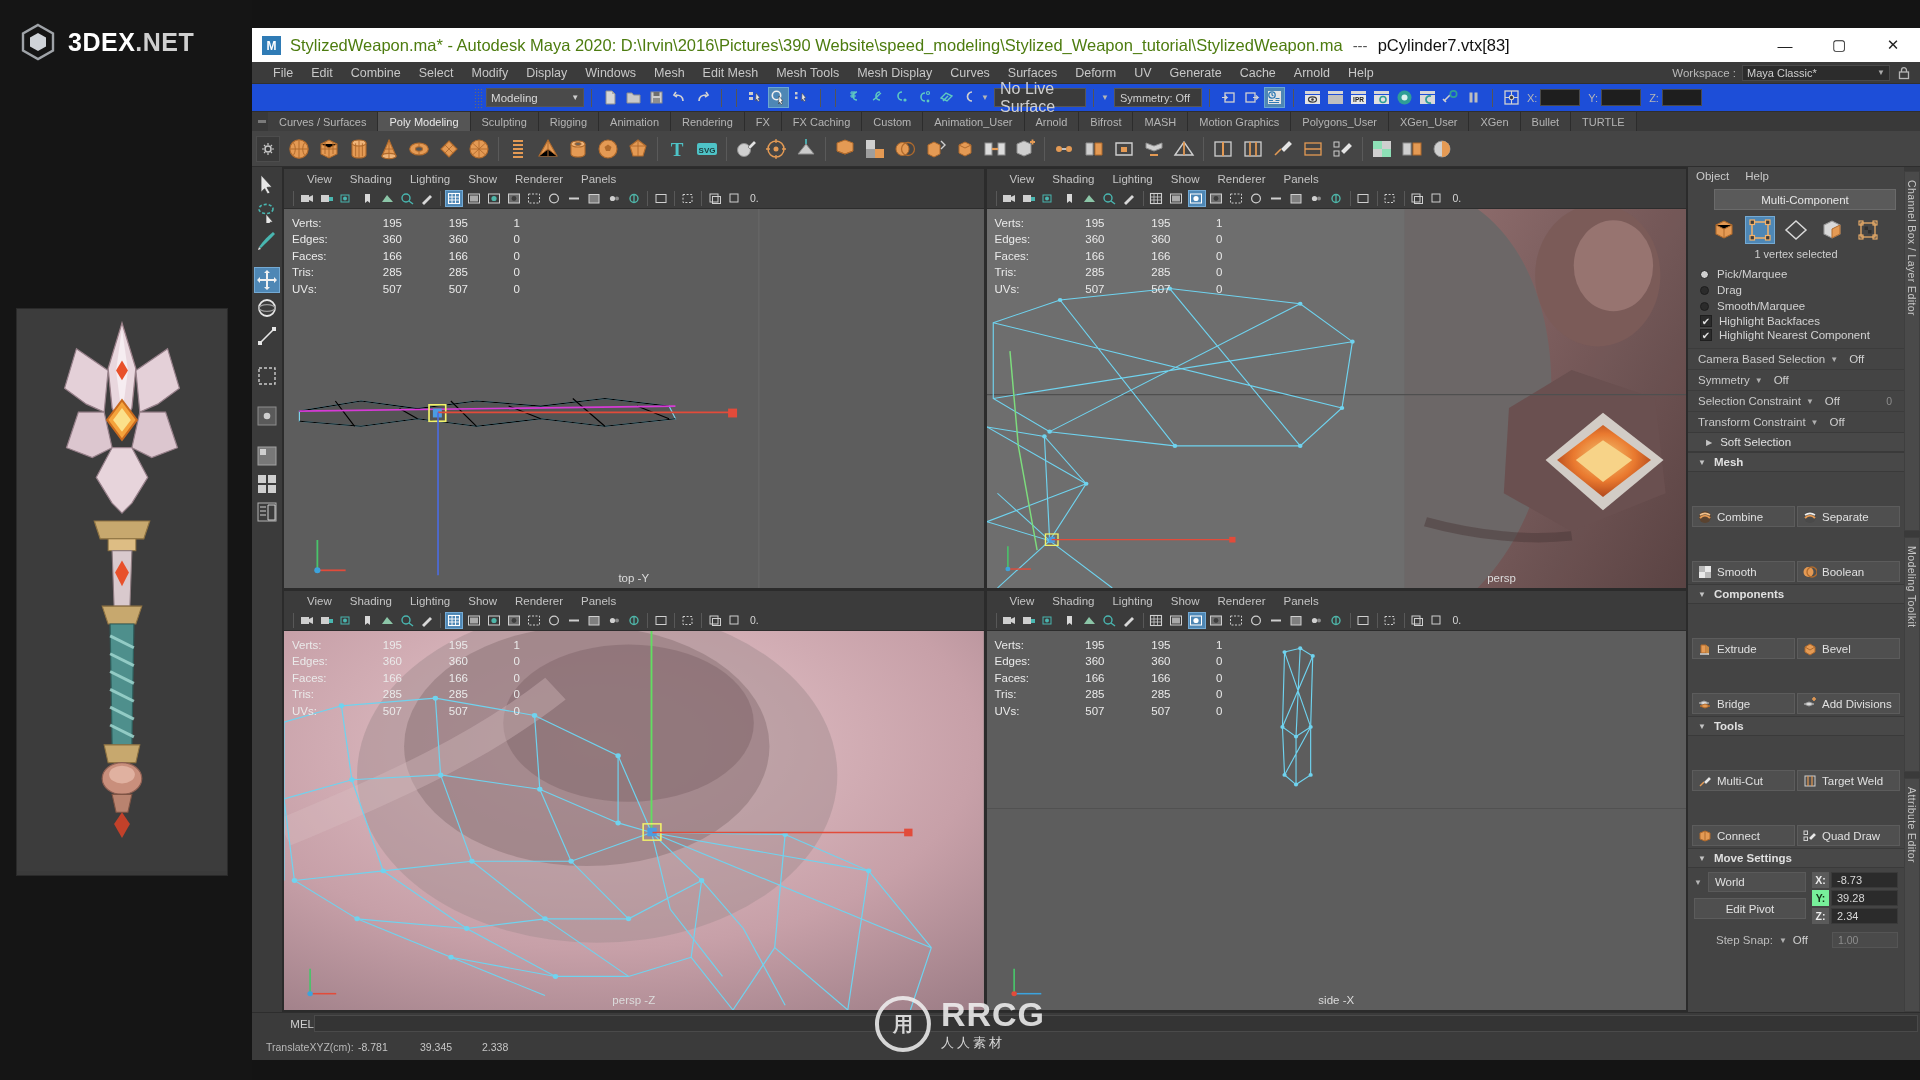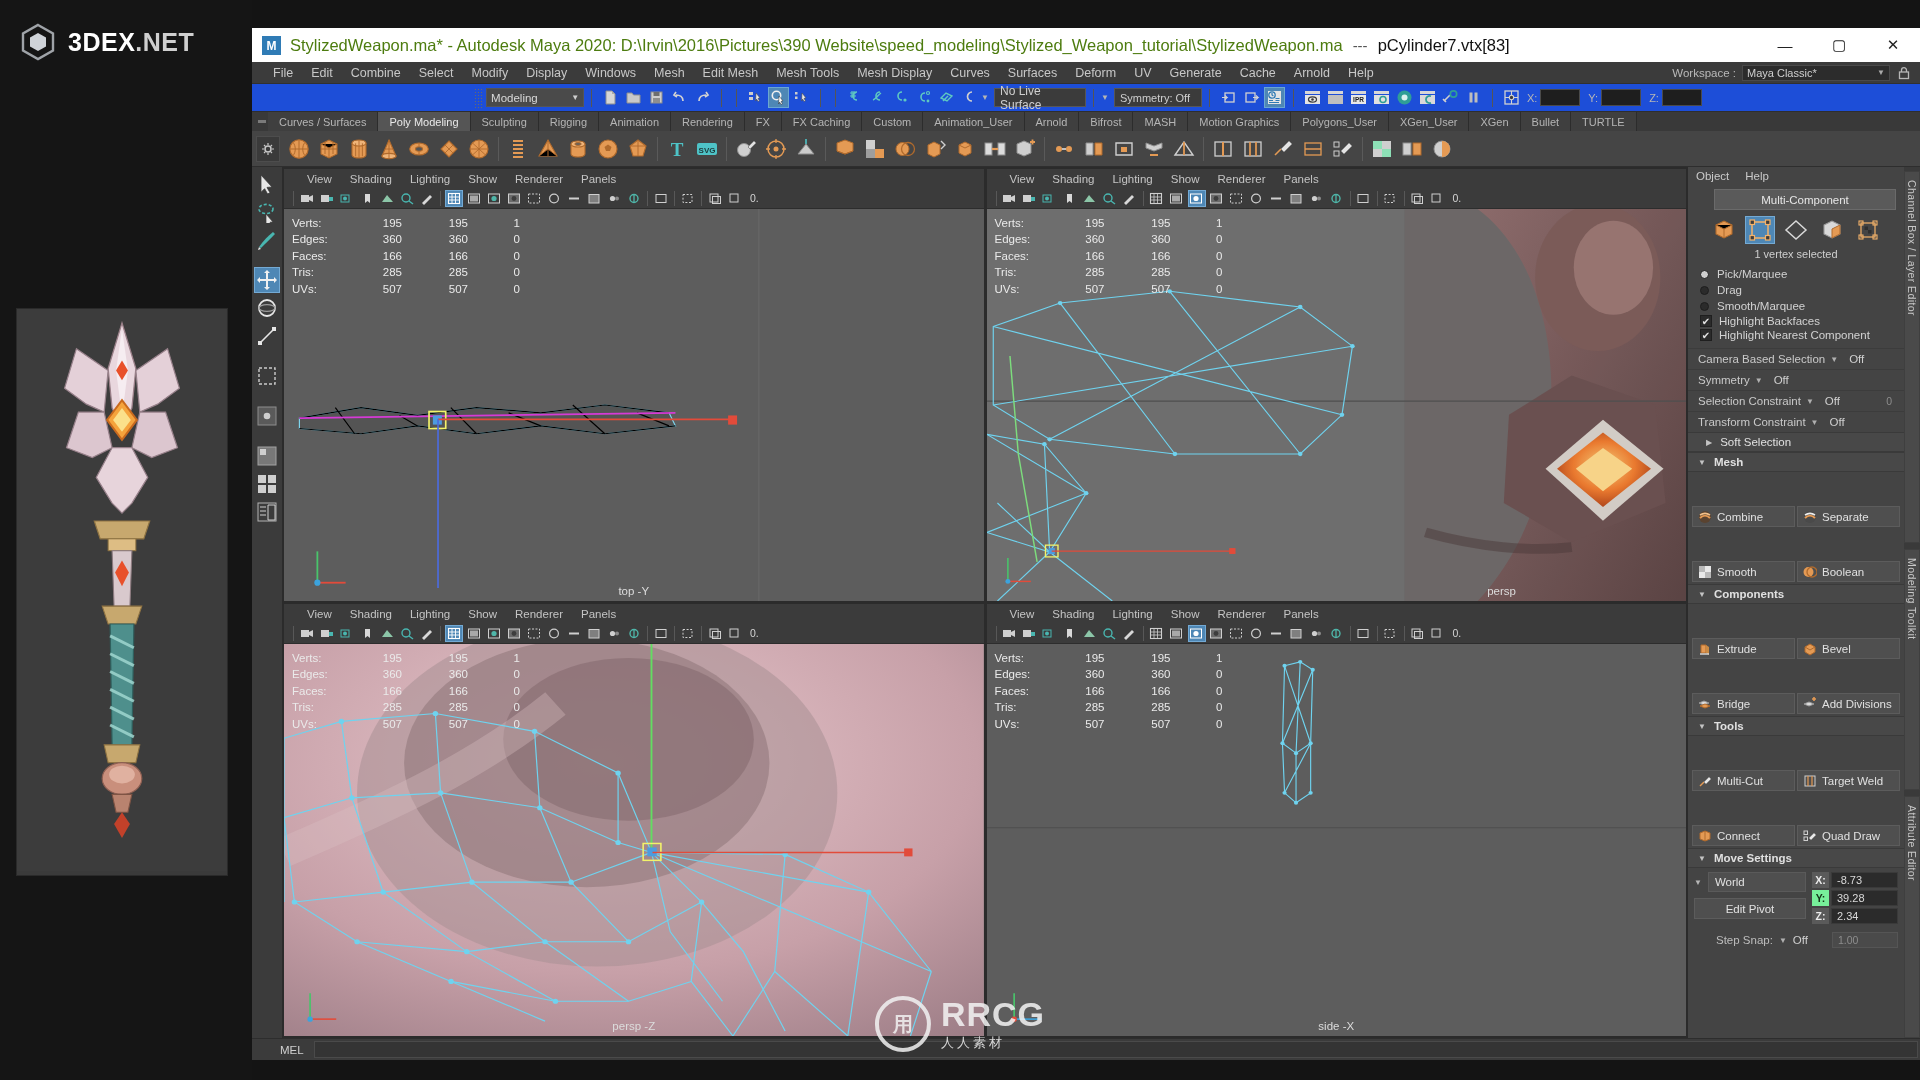--- a/index.html
+++ b/index.html
@@ -60,21 +60,21 @@
      background-image:radial-gradient(#6a6a6a 0.8px, transparent 0.9px);
      background-size:3px 3px; }
   #mode-combo { width:98px; height:19px; background:#4a4a4a; border:1px solid #555;
     display:flex; align-items:center; padding:0 4px; color:#d8d8d8; font-size:11.5px; }
   #mode-combo .cv{flex:1;}
   #mode-combo .ar{font-size:8px;color:#cfcfcf;}
   .tbsep { width:1px; height:18px; background:#555; margin:0 7px; }
   .tbicon { width:21px; height:21px; display:flex; align-items:center; justify-content:center; margin:0 1px;}
   .tbicon.active { background:#4e87b5; border:1px solid #6ba7d0; }
   .livefield { width:92px; height:19px; background:#3b3b3b; border:1px solid #565656;
-    color:#cfcfcf; font-size:12px; display:flex; align-items:center; padding:0 5px;}
+    color:#cfcfcf; font-size:16px; display:flex; align-items:center; padding:0 5px;}
   .symfield { width:88px; height:19px; background:#3b3b3b; border:1px solid #565656;
     color:#cfcfcf; font-size:11px; display:flex; align-items:center; padding:0 5px;}
   .numfield { width:40px; height:17px; background:#1e1e1e; border:1px solid #4a4a4a; margin-right:4px;}
   .axlabel { color:#b6b6b6; font-size:11px; margin:0 3px 0 4px;}
 
   
   #shelf-tabs { height:19px; background:#393939; display:flex; align-items:stretch;
     flex:none; padding-left:4px; }
   #shelf-tabs .handle { width:12px; display:flex; align-items:center; justify-content:center;}
   #shelf-tabs .handle i { display:block; width:8px; height:3px; background:#7a7a7a; }
@@ -181,21 +181,21 @@
   
   #docktabs { width:16px; background:#3a3a3a; flex:none; display:flex; flex-direction:column;
     align-items:stretch; padding-top:4px; gap:6px;}
   .dtab { writing-mode:vertical-rl; text-orientation:mixed; background:#4a4a4a;
     color:#c7c7c7; font-size:10.5px; padding:8px 1px; border:1px solid #3f3f3f;
     letter-spacing:.4px; white-space:nowrap; overflow:hidden;}
 
   
   #cmdline { height:22px; background:#3b3b3b; display:flex; align-items:center; flex:none;
     border-top:1px solid #2d2d2d;}
-  #cmdline .mel { width:62px; color:#cfcfcf; font-size:11.5px; padding-left:28px;}
+  #cmdline .mel { width:62px; color:#cfcfcf; font-size:11.5px; padding-left:6px;text-align:right;}
   #cmdline .inputbox { flex:1; height:17px; background:#343434; border:1px solid #4a4a4a; margin-right:2px;}
   #helpline { height:26px; background:#3b3b3b; display:flex; align-items:center; flex:none;
      gap:0; padding-left:14px;}
   #helpline .hl-lab { color:#b9b9b9; font-size:10.5px; width:92px;}
   #helpline .hl-v { color:#c6c6c6; font-size:10.5px; width:62px; text-align:left;}
 
   
   #watermark { position:absolute; left:50%; bottom:28px; transform:translateX(-50%);
     display:flex; align-items:center; gap:10px; opacity:.85; pointer-events:none;}
   #watermark .ring { width:56px; height:56px; border:4px solid #f2f2f2; border-radius:50%;
@@ -2019,20 +2019,26 @@
         <span class="dtab" style="flex:1.2;">Modeling Toolkit</span>
         <span class="dtab" style="flex:1.2;">Attribute Editor</span>
       </div>
     </div>
 
     <div id="cmdline">
       <span class="mel">MEL</span>
       <span class="inputbox"></span>
     </div>
 
+    <div id="helpline">
+      <span class="hl-lab">TranslateXYZ(cm):</span>
+      <span class="hl-v">-8.781</span>
+      <span class="hl-v">39.345</span>
+      <span class="hl-v">2.338</span>
+    </div>
   </div>
 
   <div id="watermark">
     <span class="ring">
       <svg width="40" height="40" viewBox="0 0 40 40">
           <text x="20" y="27" font-size="20" font-weight="bold" fill="#f2f2f2" text-anchor="middle" font-family="Liberation Sans, sans-serif">用</text>
         </svg>
     </span>
     <span style="display:flex;flex-direction:column;gap:3px;">
       <span class="wtxt">RRCG</span>

